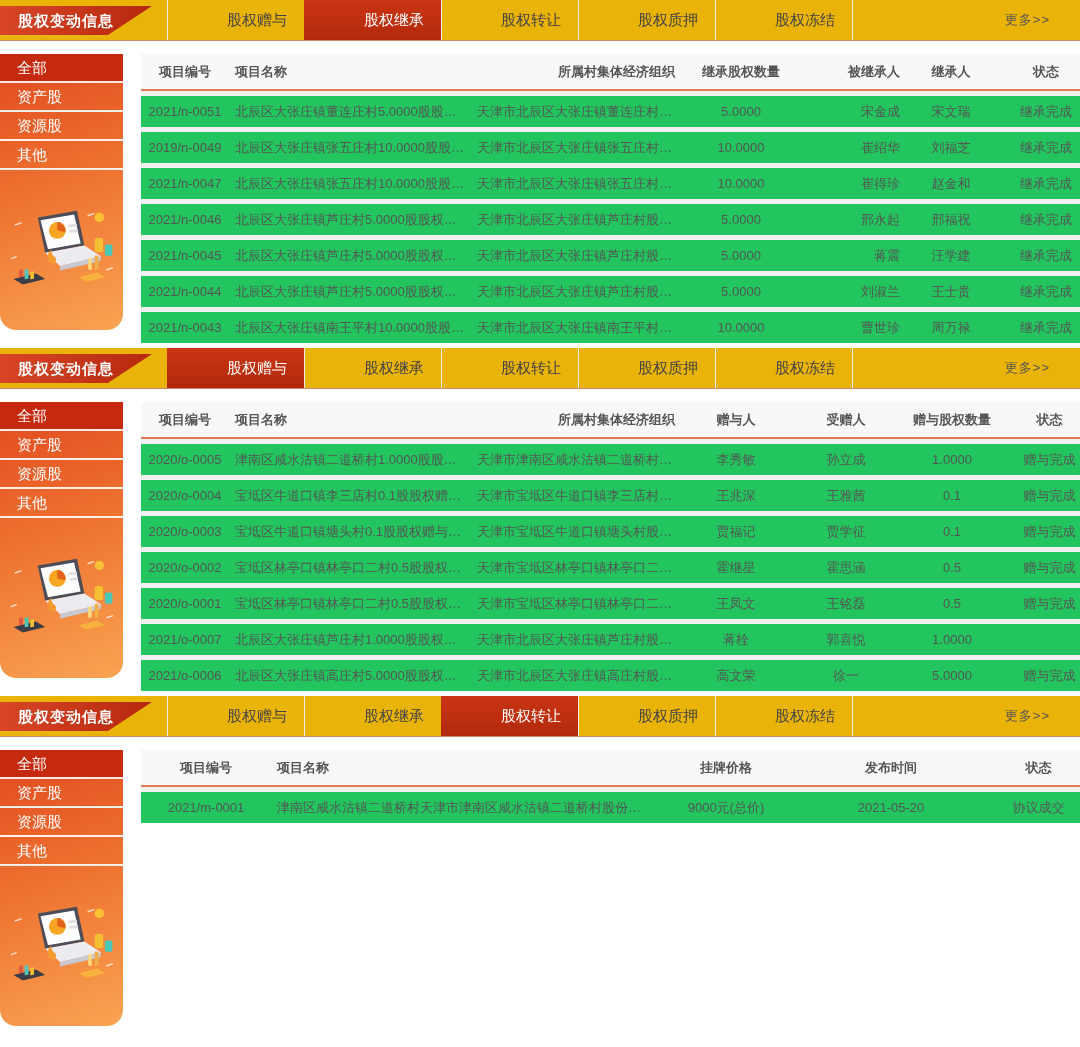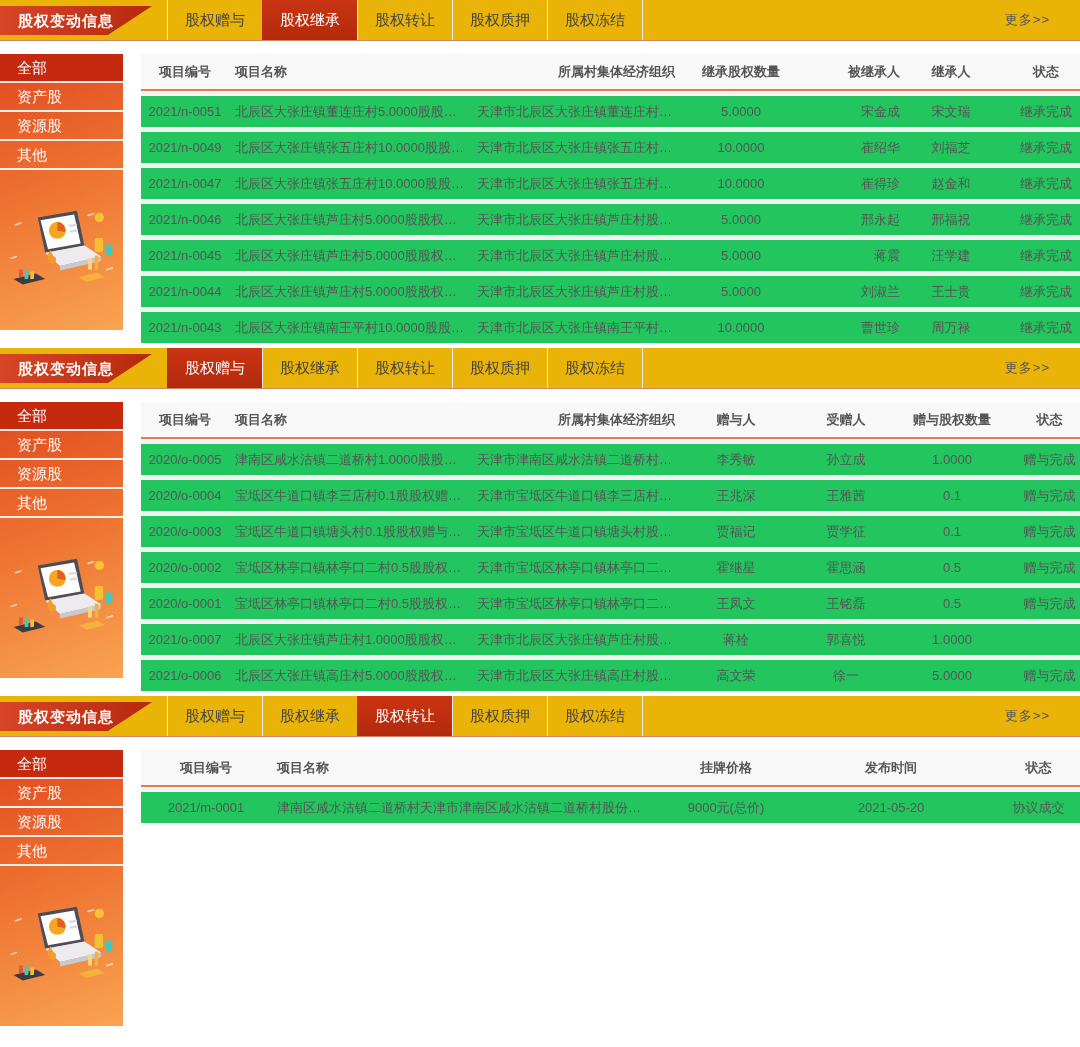--- a/index.html
+++ b/index.html
@@ -19,38 +19,39 @@
   .flag{
     align-self:center;height:29px;width:152px;margin-top:1px;
     background:linear-gradient(100deg,#d84627 0%,#b5270c 100%);
     clip-path:polygon(0 0,100% 0,71% 100%,0 100%);
     color:#fff;font-weight:bold;font-size:15px;line-height:29px;
     padding-left:18px;box-sizing:border-box;letter-spacing:1px;
   }
   .tabs{display:flex;margin-left:15px;}
   .tab{
     width:94px;text-align:center;line-height:39px;font-size:15px;color:#444;
-    border-left:1px solid #ececec;cursor:pointer;white-space:nowrap;
+    border-left:1px solid #ececec;cursor:pointer;white-space:nowrap;padding-left:42px;
   }
   .tab:last-child{border-right:1px solid #ececec;}
   .tab.active{
     background:linear-gradient(180deg,#ca3413,#b22a0c);
     color:#fff;border-left-color:transparent;
   }
   .more{
     margin-left:auto;align-self:center;font-size:13px;color:#555;
     padding-right:30px;cursor:pointer;letter-spacing:1px;
   }
 
   
   .panel-body{display:flex;margin-top:13px;}
 
   .sidebar{
     width:123px;height:276px;flex:0 0 123px;position:relative;
     background:linear-gradient(160deg,#e1481e 0%,#ee7331 48%,#f9a452 100%);
+    border-radius:16px;
   }
   .side-item{
     height:27px;line-height:27px;color:#fff;font-size:15px;
     padding-left:17px;border-bottom:2px solid rgba(255,255,255,.9);
     cursor:pointer;
   }
   .side-item.active{background:#c52a0e;}
   .side-art{position:absolute;left:6px;top:150px;}
 
   
@@ -155,21 +156,21 @@
               <div class="cell c1">2021/n-0051</div>
               <div class="cell c2">北辰区大张庄镇董连庄村5.0000股股权继...</div>
               <div class="cell c3">天津市北辰区大张庄镇董连庄村股...</div>
               <div class="cell c4">5.0000</div>
               <div class="cell c5">宋金成</div>
               <div class="cell c6">宋文瑞</div>
               <div class="cell c7">继承完成</div>
             </div>
 
             <div class="grow">
-              <div class="cell c1">2021/n-0049</div>
+              <div class="cell c1">2019/n-0049</div>
               <div class="cell c2">北辰区大张庄镇张五庄村10.0000股股权继...</div>
               <div class="cell c3">天津市北辰区大张庄镇张五庄村股...</div>
               <div class="cell c4">10.0000</div>
               <div class="cell c5">崔绍华</div>
               <div class="cell c6">刘福芝</div>
               <div class="cell c7">继承完成</div>
             </div>
 
             <div class="grow">
               <div class="cell c1">2021/n-0047</div>

